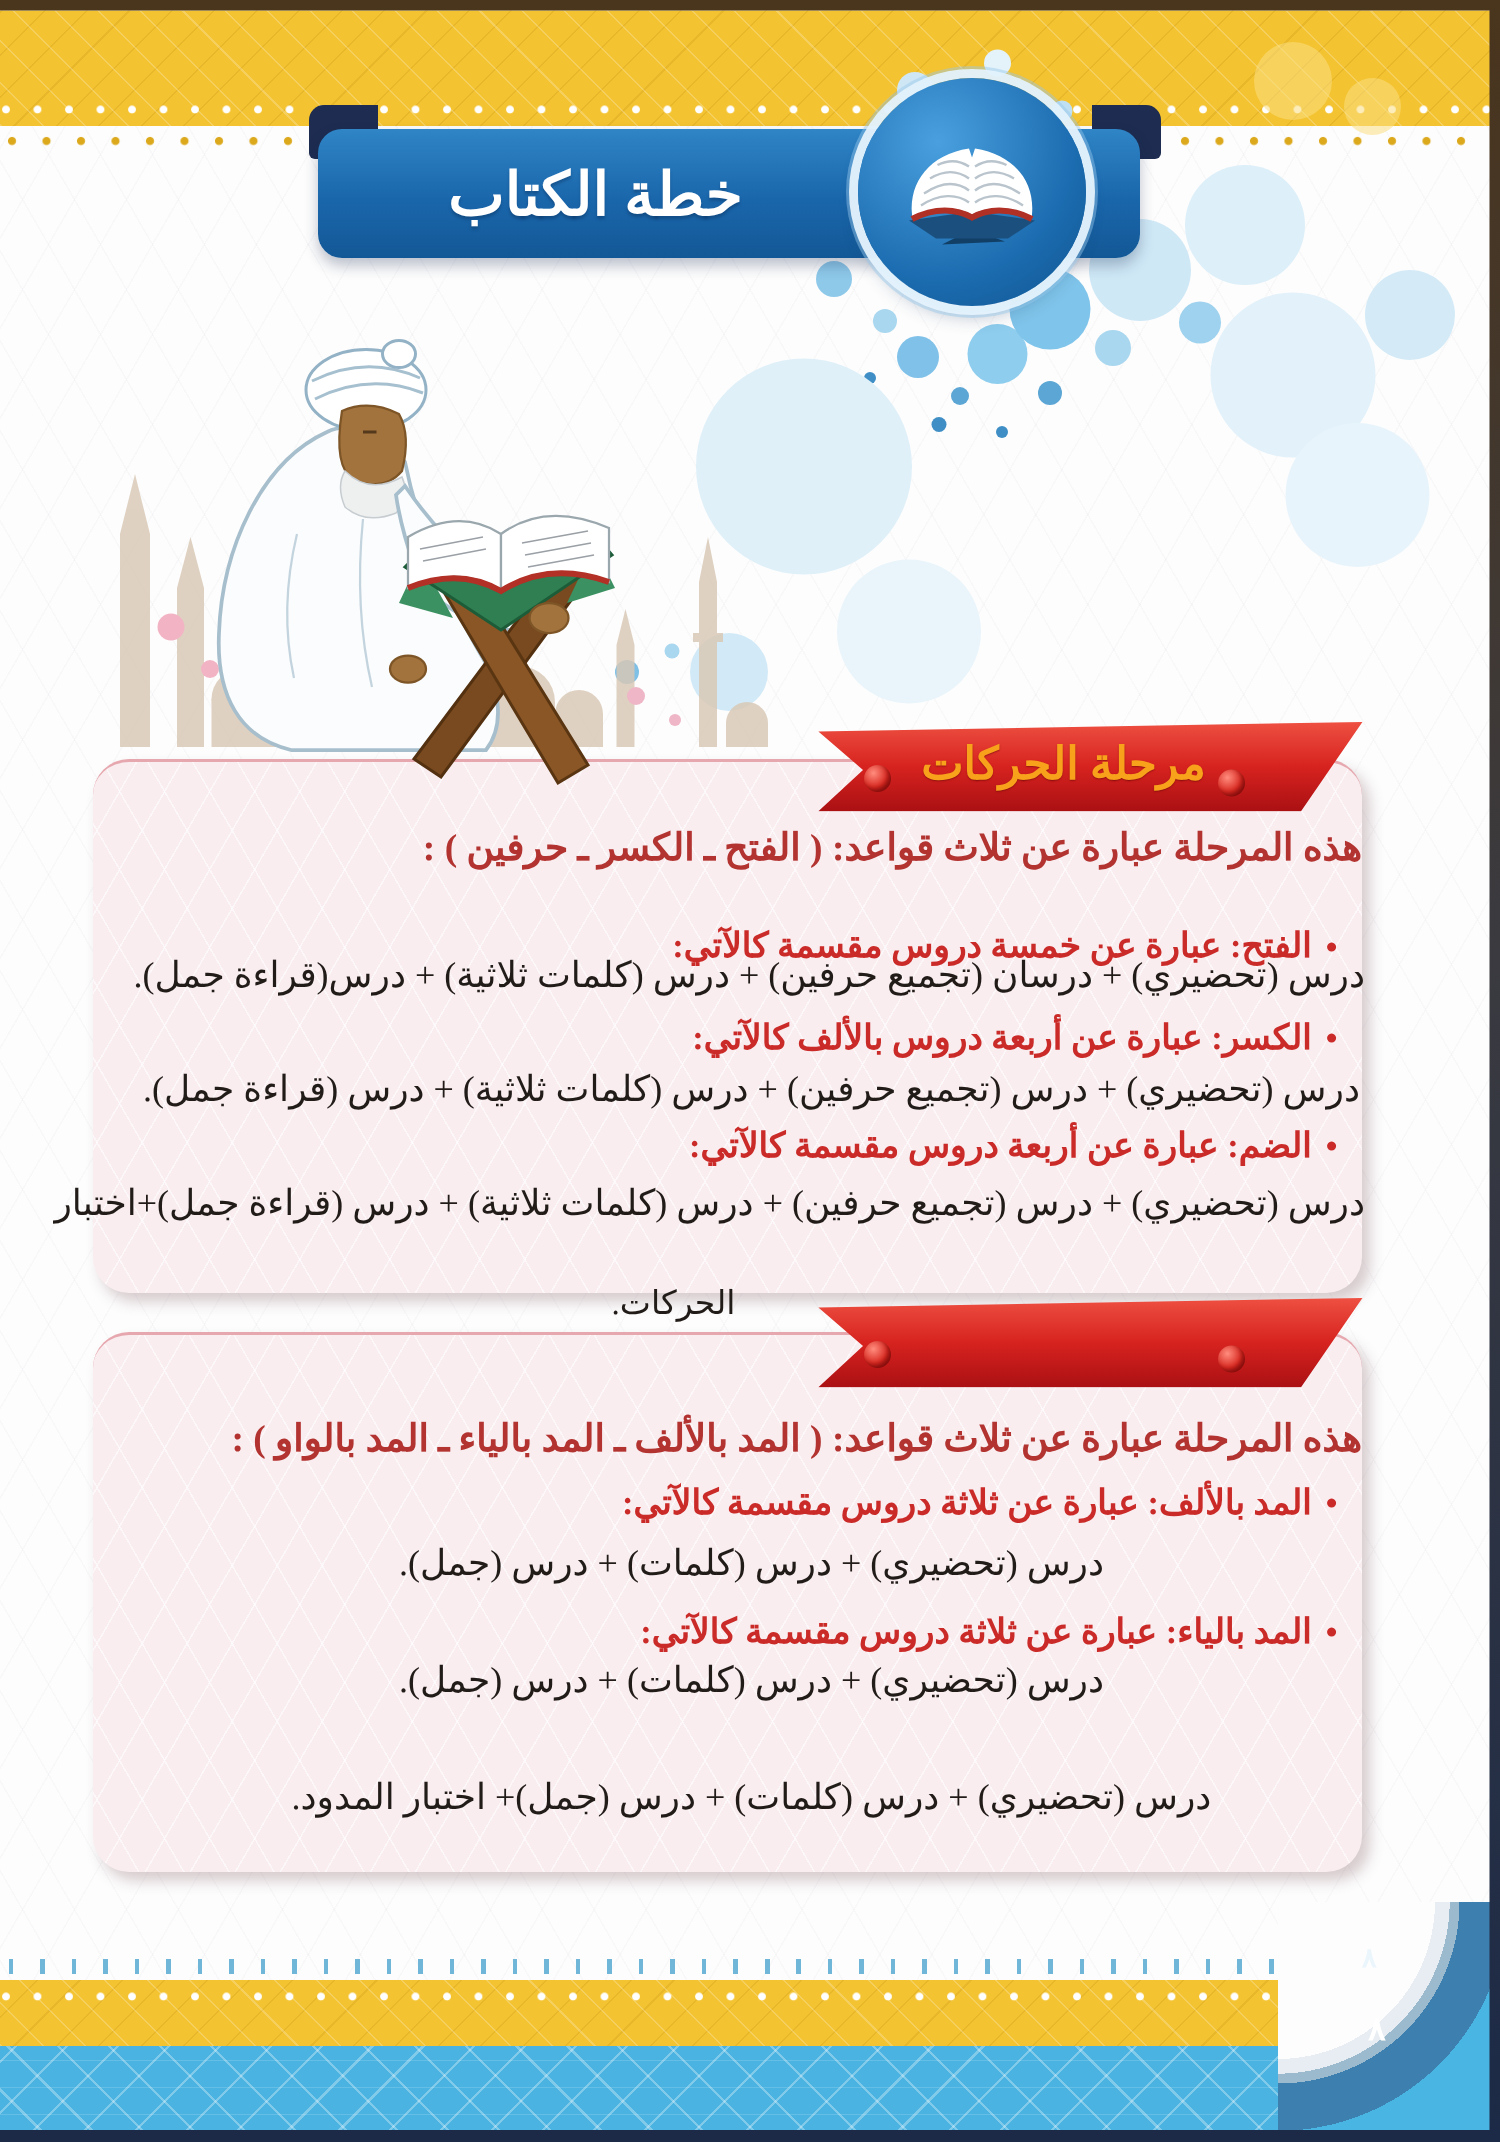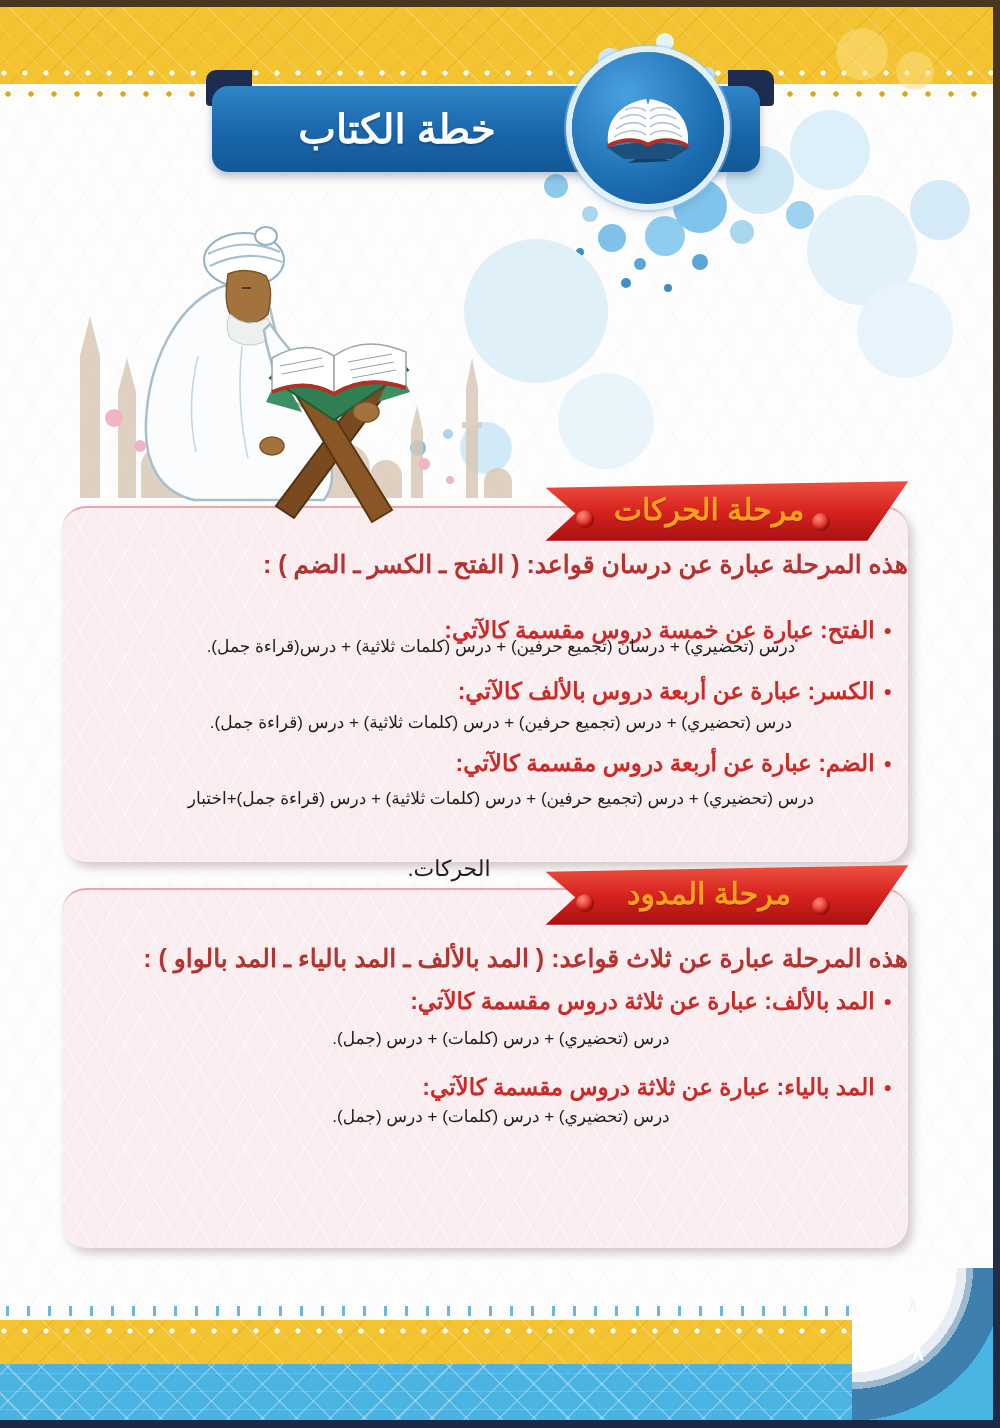--- a/index.html
+++ b/index.html
@@ -1,21 +1,21 @@
 <!DOCTYPE html>
 <html lang="ar"><head>
 <meta charset="utf-8">
 <style>
   html,body{margin:0;padding:0;background:#888;}
   .page{position:relative;width:1000px;height:1428px;margin:0 auto;overflow:hidden;
     background:#fdfdfd;
     background-image:
       repeating-linear-gradient(60deg, rgba(185,185,200,.07) 0 1px, transparent 1px 30px),
       repeating-linear-gradient(-60deg, rgba(185,185,200,.07) 0 1px, transparent 1px 30px);
-    font-family:Liberation Sans, sans-serif;}
+    font-family:Liberation Serif, serif;}
   .abs{position:absolute;}
   
   .edge-top{top:0;left:0;right:0;height:7px;background:#4a351d;z-index:40;}
   .edge-right{top:0;right:0;bottom:0;width:7px;background:linear-gradient(#4a351d,#3a3a40 45%,#1c2a47);z-index:40;}
   .edge-bottom{bottom:0;left:0;right:0;height:8px;background:#1c2a47;z-index:40;}
   
   .band-top{top:7px;left:0;width:1000px;height:77px;z-index:1;background:#f4c331;
     background-image:
       repeating-linear-gradient(45deg, rgba(255,255,255,.22) 0 1px, transparent 1px 20px),
       repeating-linear-gradient(-45deg, rgba(205,155,25,.30) 0 1px, transparent 1px 20px);}
@@ -57,21 +57,21 @@
   .ball{position:absolute;width:18px;height:18px;border-radius:50%;
     background:radial-gradient(circle at 35% 30%,#ff8d7e,#d92a22 55%,#8f0a0e);box-shadow:inset -2px -2px 3px rgba(90,0,0,.5);}
   .ball-l{left:36px;top:30px;} .ball-r{left:272px;top:33px;}
   .ribbon-title{position:absolute;left:58px;right:92px;top:4px;bottom:10px;display:flex;align-items:center;justify-content:center;
     color:#f8a21c;font-weight:bold;font-size:30px;direction:rtl;text-shadow:0 1px 1px rgba(110,10,10,.6);white-space:nowrap;}
   
   .tline{direction:rtl;white-space:nowrap;z-index:6;}
   .intro{left:88px;width:820px;text-align:right;font-weight:bold;font-size:25px;color:#b23330;}
   .bullet{left:110px;width:782px;text-align:right;font-weight:bold;font-size:23px;color:#cb2b28;}
   .dot::before{content:"●";font-size:14px;color:#cb2b28;margin-inline-end:9px;vertical-align:3px;}
-  .detail{left:92px;width:818px;text-align:center;font-size:17px;color:#221c19;}
+  .detail{left:92px;width:818px;text-align:center;font-size:24px;color:#221c19;}
   .detail-cont{left:40px;width:818px;text-align:center;font-size:22px;color:#221c19;}
   
   .dash-row{left:6px;top:1306px;width:866px;height:10px;z-index:2;
     background:repeating-linear-gradient(90deg,#6fb6d8 0 3px,transparent 3px 21px);}
   .band-yellow-b{left:0;top:1320px;width:1000px;height:44px;z-index:2;background:#f4c331;
     background-image:
       repeating-linear-gradient(45deg, rgba(255,255,255,.22) 0 1px, transparent 1px 20px),
       repeating-linear-gradient(-45deg, rgba(205,155,25,.30) 0 1px, transparent 1px 20px);}
   .dots-white-b{position:absolute;left:0;right:0;top:7px;height:9px;
     background-image:radial-gradient(circle at 4px 4px,#fff 2.3px,rgba(255,255,255,0) 2.9px);
@@ -208,41 +208,41 @@
     </g>
   </svg>
 
   <div class="abs pinkbox box1"></div>
   <div class="abs ribbon r1">
     <div class="ribbon-shape"></div>
     <span class="ball ball-l"></span>
     <span class="ball ball-r"></span>
     <div class="ribbon-title">مرحلة الحركات</div>
   </div>
-  <div class="abs tline intro" style="top:550px;">هذه المرحلة عبارة عن درسان قواعد: ( الفتح ـ الكسر ـ الضم ) :</div>
+  <div class="abs tline intro" style="top:550px;">هذه المرحلة عبارة عن ثلاث قواعد: ( الفتح ـ الكسر ـ حرفين ) :</div>
   <div class="abs tline bullet" style="top:617px;"><span class="dot"></span><span>الفتح: عبارة عن خمسة دروس مقسمة كالآتي:</span></div>
   <div class="abs tline detail" style="top:636px;">درس (تحضيري) + درسان (تجميع حرفين) + درس (كلمات ثلاثية) + درس(قراءة جمل).</div>
   <div class="abs tline bullet" style="top:678px;"><span class="dot"></span><span>الكسر: عبارة عن أربعة دروس بالألف كالآتي:</span></div>
   <div class="abs tline detail" style="top:712px;">درس (تحضيري) + درس (تجميع حرفين) + درس (كلمات ثلاثية) + درس (قراءة جمل).</div>
   <div class="abs tline bullet" style="top:750px;"><span class="dot"></span><span>الضم: عبارة عن أربعة دروس مقسمة كالآتي:</span></div>
   <div class="abs tline detail" style="top:788px;">درس (تحضيري) + درس (تجميع حرفين) + درس (كلمات ثلاثية) + درس (قراءة جمل)+اختبار</div>
   <div class="abs tline detail-cont" style="top:856px;">الحركات.</div>
 
   <div class="abs pinkbox box2"></div>
   <div class="abs ribbon r2">
     <div class="ribbon-shape"></div>
     <span class="ball ball-l"></span>
     <span class="ball ball-r"></span>
-    <div class="ribbon-title">مرحلة المدود</div>
   </div>
   <div class="abs tline intro" style="top:944px;">هذه المرحلة عبارة عن ثلاث قواعد: ( المد بالألف ـ المد بالياء ـ المد بالواو ) :</div>
   <div class="abs tline bullet" style="top:988px;"><span class="dot"></span><span>المد بالألف: عبارة عن ثلاثة دروس مقسمة كالآتي:</span></div>
   <div class="abs tline detail" style="top:1028px;">درس (تحضيري) + درس (كلمات) + درس (جمل).</div>
   <div class="abs tline bullet" style="top:1074px;"><span class="dot"></span><span>المد بالياء: عبارة عن ثلاثة دروس مقسمة كالآتي:</span></div>
   <div class="abs tline detail" style="top:1106px;">درس (تحضيري) + درس (كلمات) + درس (جمل).</div>
+  <div class="abs tline detail" style="top:1184px;">درس (تحضيري) + درس (كلمات) + درس (جمل)+ اختبار المدود.</div>
 
   <div class="abs dash-row"></div>
   <div class="abs band-yellow-b">
     <div class="dots-white-b"></div>
   </div>
   <div class="abs band-blue"></div>
 
   <div class="abs curl">
     <span class="pagenum pn1">٨</span>
     <span class="pagenum pn2">٨</span>

